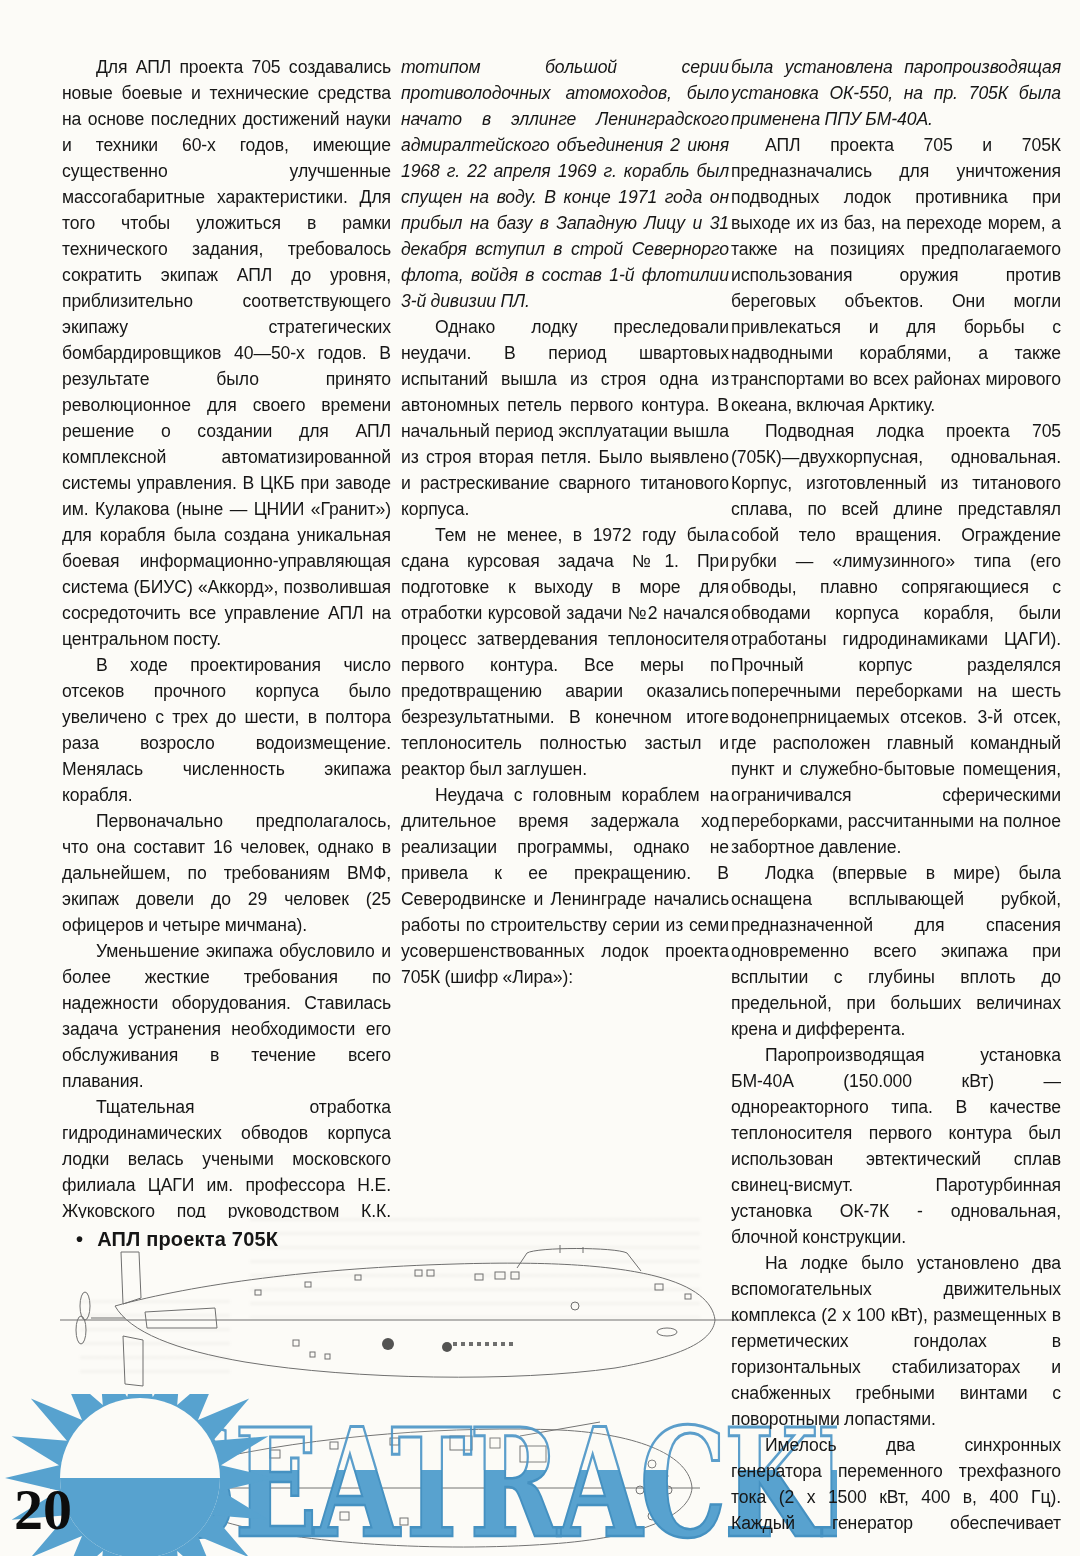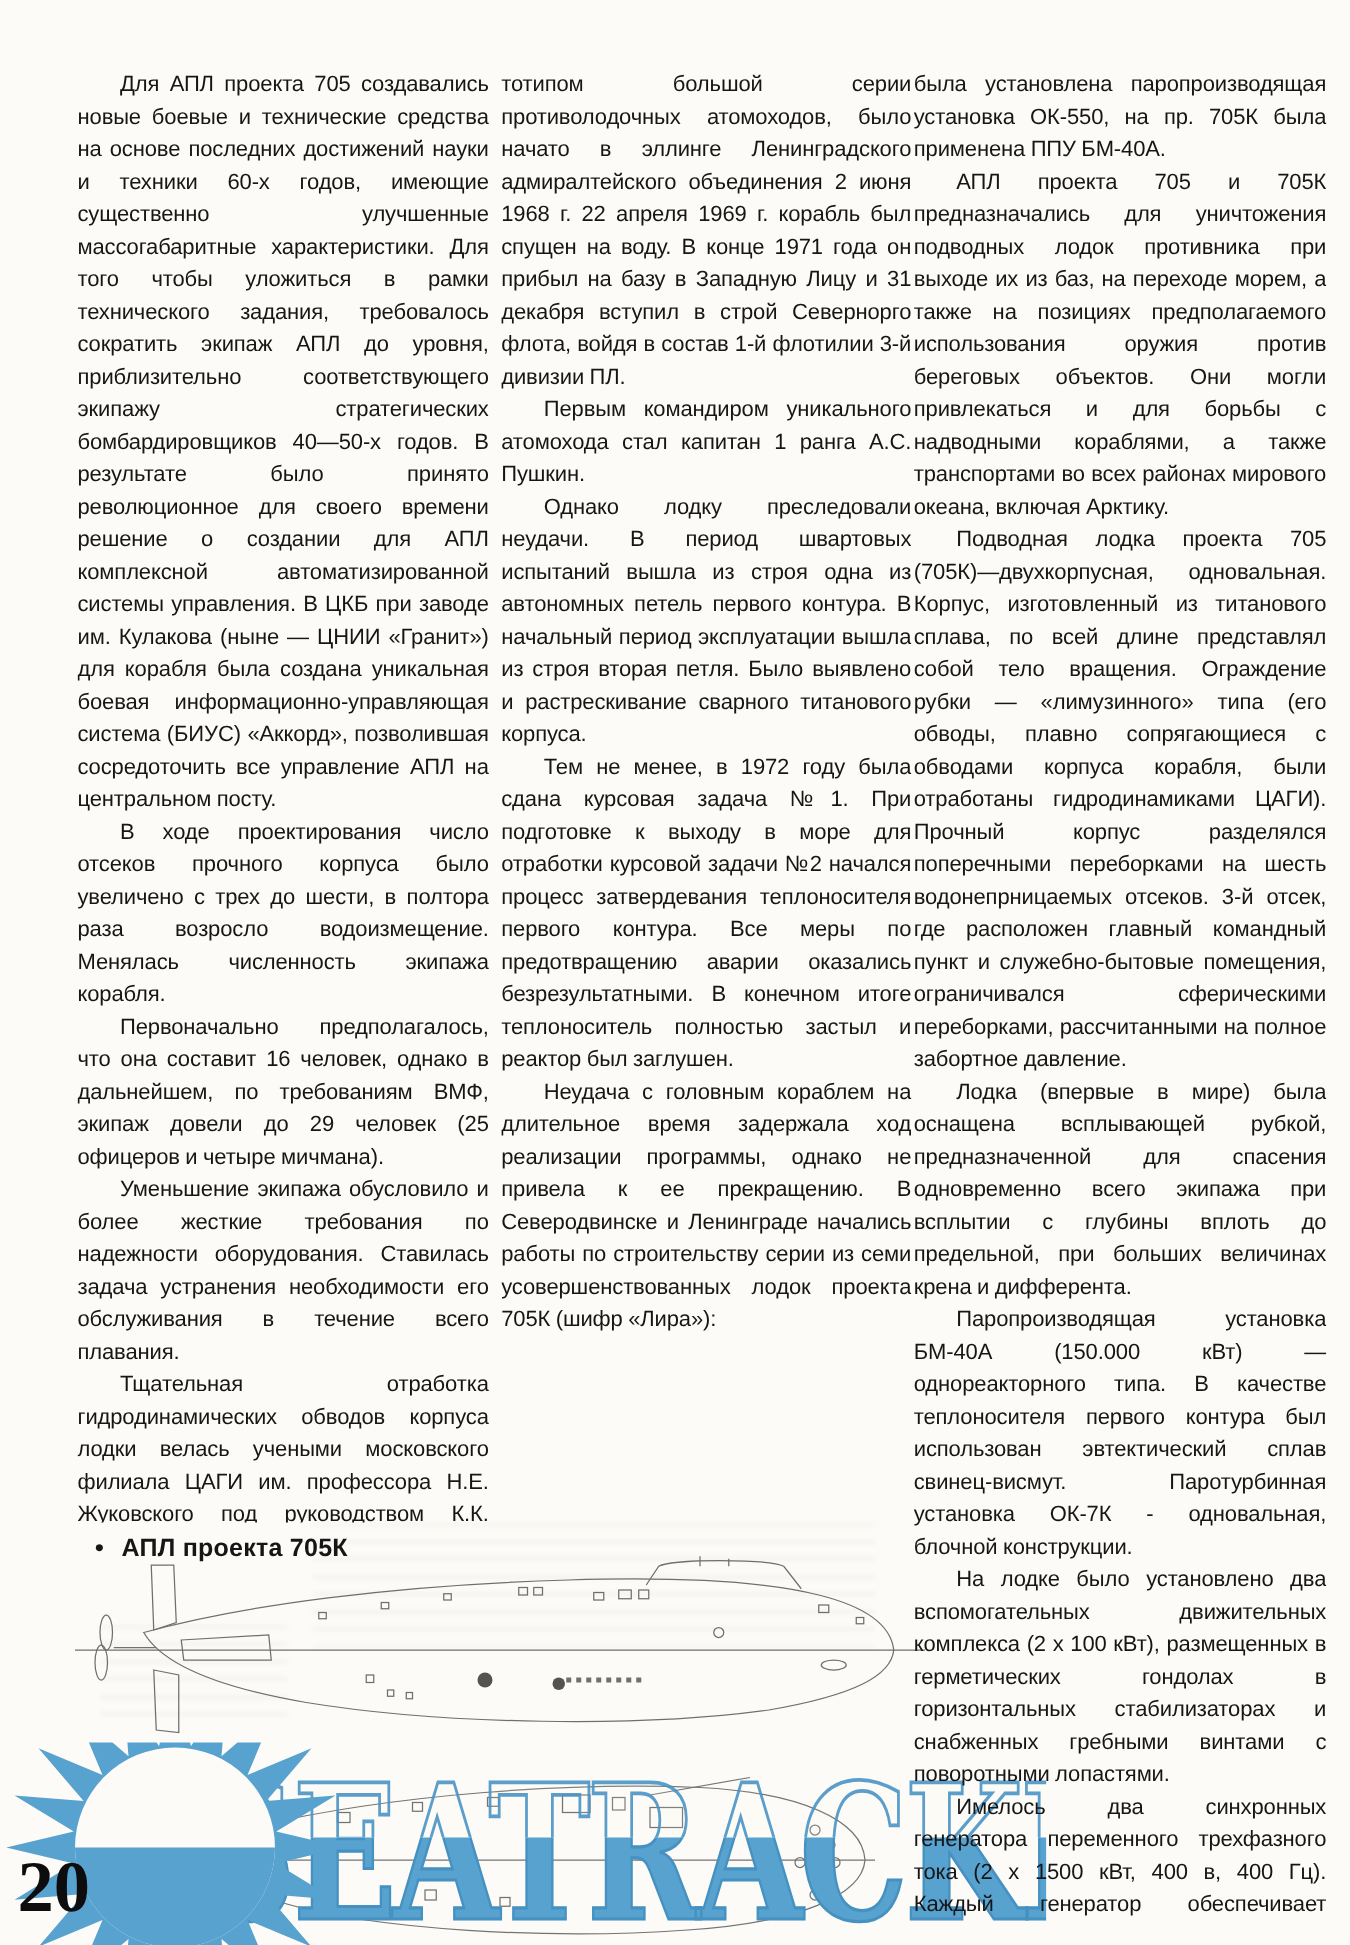--- a/index.html
+++ b/index.html
@@ -8,21 +8,21 @@
     background:#fcfbf7;overflow:hidden;
     font-family:"Liberation Sans",sans-serif;color:#161616;
   }
   
   .col{
     position:absolute;top:54px;text-align:justify;
     font-size:17.6px;line-height:26px;letter-spacing:-0.1px;word-spacing:-0.4px;
     overflow:hidden;z-index:3;
   }
   .col p{margin:0;text-indent:34px;}
-  .col p.noindent{text-indent:0;}
+  .col p.noindent{text-indent:0;font-style:italic;}
   .col-left{left:62px;width:329px;height:1164px;}
   .col-mid{left:401px;width:328px;height:1164px;}
   .col-right{left:731px;width:330px;height:1482px;}
   
   .fig-caption{
     position:absolute;left:76px;top:1228px;z-index:3;
     font-size:20px;font-weight:bold;letter-spacing:0.2px;
   }
   .fig-caption .bullet{margin-right:14px;}
   .fig-svg{position:absolute;z-index:1;}
@@ -73,21 +73,20 @@
     <p>Для АПЛ проекта 705 создавались новые боевые и технические средства на основе последних достижений науки и техники 60-х годов, имеющие существенно улучшенные массогабаритные характеристики. Для того чтобы уложиться в рамки технического задания, требовалось сократить экипаж АПЛ до уровня, приблизительно соответствующего экипажу стратегических бомбардировщиков 40—50-х годов. В результате было принято революционное для своего времени решение о создании для АПЛ комплексной автоматизированной системы управления. В ЦКБ при заводе им. Кулакова (ныне — ЦНИИ «Гранит») для корабля была создана уникальная боевая информационно-управляющая система (БИУС) «Аккорд», позволившая сосредоточить все управление АПЛ на центральном посту.</p>
     <p>В ходе проектирования число отсеков прочного корпуса было увеличено с трех до шести, в полтора раза возросло водоизмещение. Менялась численность экипажа корабля.</p>
     <p>Первоначально предполагалось, что она составит 16 человек, однако в дальнейшем, по требованиям ВМФ, экипаж довели до 29 человек (25 офицеров и четыре мичмана).</p>
     <p>Уменьшение экипажа обусловило и более жесткие требования по надежности оборудования. Ставилась задача устранения необходимости его обслуживания в течение всего плавания.</p>
     <p>Тщательная отработка гидродинамических обводов корпуса лодки велась учеными московского филиала ЦАГИ им. профессора Н.Е. Жуковского под руководством К.К. Федяевского. Принимался ряд мер по снижению физических полей корабля, а также повышению его взрывостойкости за счет новых конструкционных решений и более эффективной амортизации.</p>
 
   </div>
 
   <div class="col col-mid">
     <p class="noindent">тотипом большой серии противолодочных атомоходов, было начато в эллинге Ленинградского адмиралтейского объединения 2 июня 1968 г. 22 апреля 1969 г. корабль был спущен на воду. В конце 1971 года он прибыл на базу в Западную Лицу и 31 декабря вступил в строй Севернорго флота, войдя в состав 1-й флотилии 3-й дивизии ПЛ.</p>
-    <p>Первым командиром уникального атомохода стал капитан 1 ранга А.С. Пушкин.</p>
     <p>Однако лодку преследовали неудачи. В период швартовых испытаний вышла из строя одна из автономных петель первого контура. В начальный период эксплуатации вышла из строя вторая петля. Было выявлено и растрескивание сварного титанового корпуса.</p>
     <p>Тем не менее, в 1972 году была сдана курсовая задача №1. При подготовке к выходу в море для отработки курсовой задачи №2 начался процесс затвердевания теплоносителя первого контура. Все меры по предотвращению аварии оказались безрезультатными. В конечном итоге теплоноситель полностью застыл и реактор был заглушен.</p>
     <p>Неудача с головным кораблем на длительное время задержала ход реализации программы, однако не привела к ее прекращению. В Северодвинске и Ленинграде начались работы по строительству серии из семи усовершенствованных лодок проекта 705К (шифр «Лира»):</p>
 
   </div>
 
   <div class="col col-right">
     <p class="noindent">была установлена паропроизводящая установка ОК-550, на пр. 705К была применена ППУ БМ-40А.</p>
     <p>АПЛ проекта 705 и 705К предназначались для уничтожения подводных лодок противника при выходе их из баз, на переходе морем, а также на позициях предполагаемого использования оружия против береговых объектов. Они могли привлекаться и для борьбы с надводными кораблями, а также транспортами во всех районах мирового океана, включая Арктику.</p>
     <p>Подводная лодка проекта 705 (705К)—двухкорпусная, одновальная. Корпус, изготовленный из титанового сплава, по всей длине представлял собой тело вращения. Ограждение рубки — «лимузинного» типа (его обводы, плавно сопрягающиеся с обводами корпуса корабля, были отработаны гидродинамиками ЦАГИ). Прочный корпус разделялся поперечными переборками на шесть водонепрницаемых отсеков. 3-й отсек, где расположен главный командный пункт и служебно-бытовые помещения, ограничивался сферическими переборками, рассчитанными на полное забортное давление.</p>

